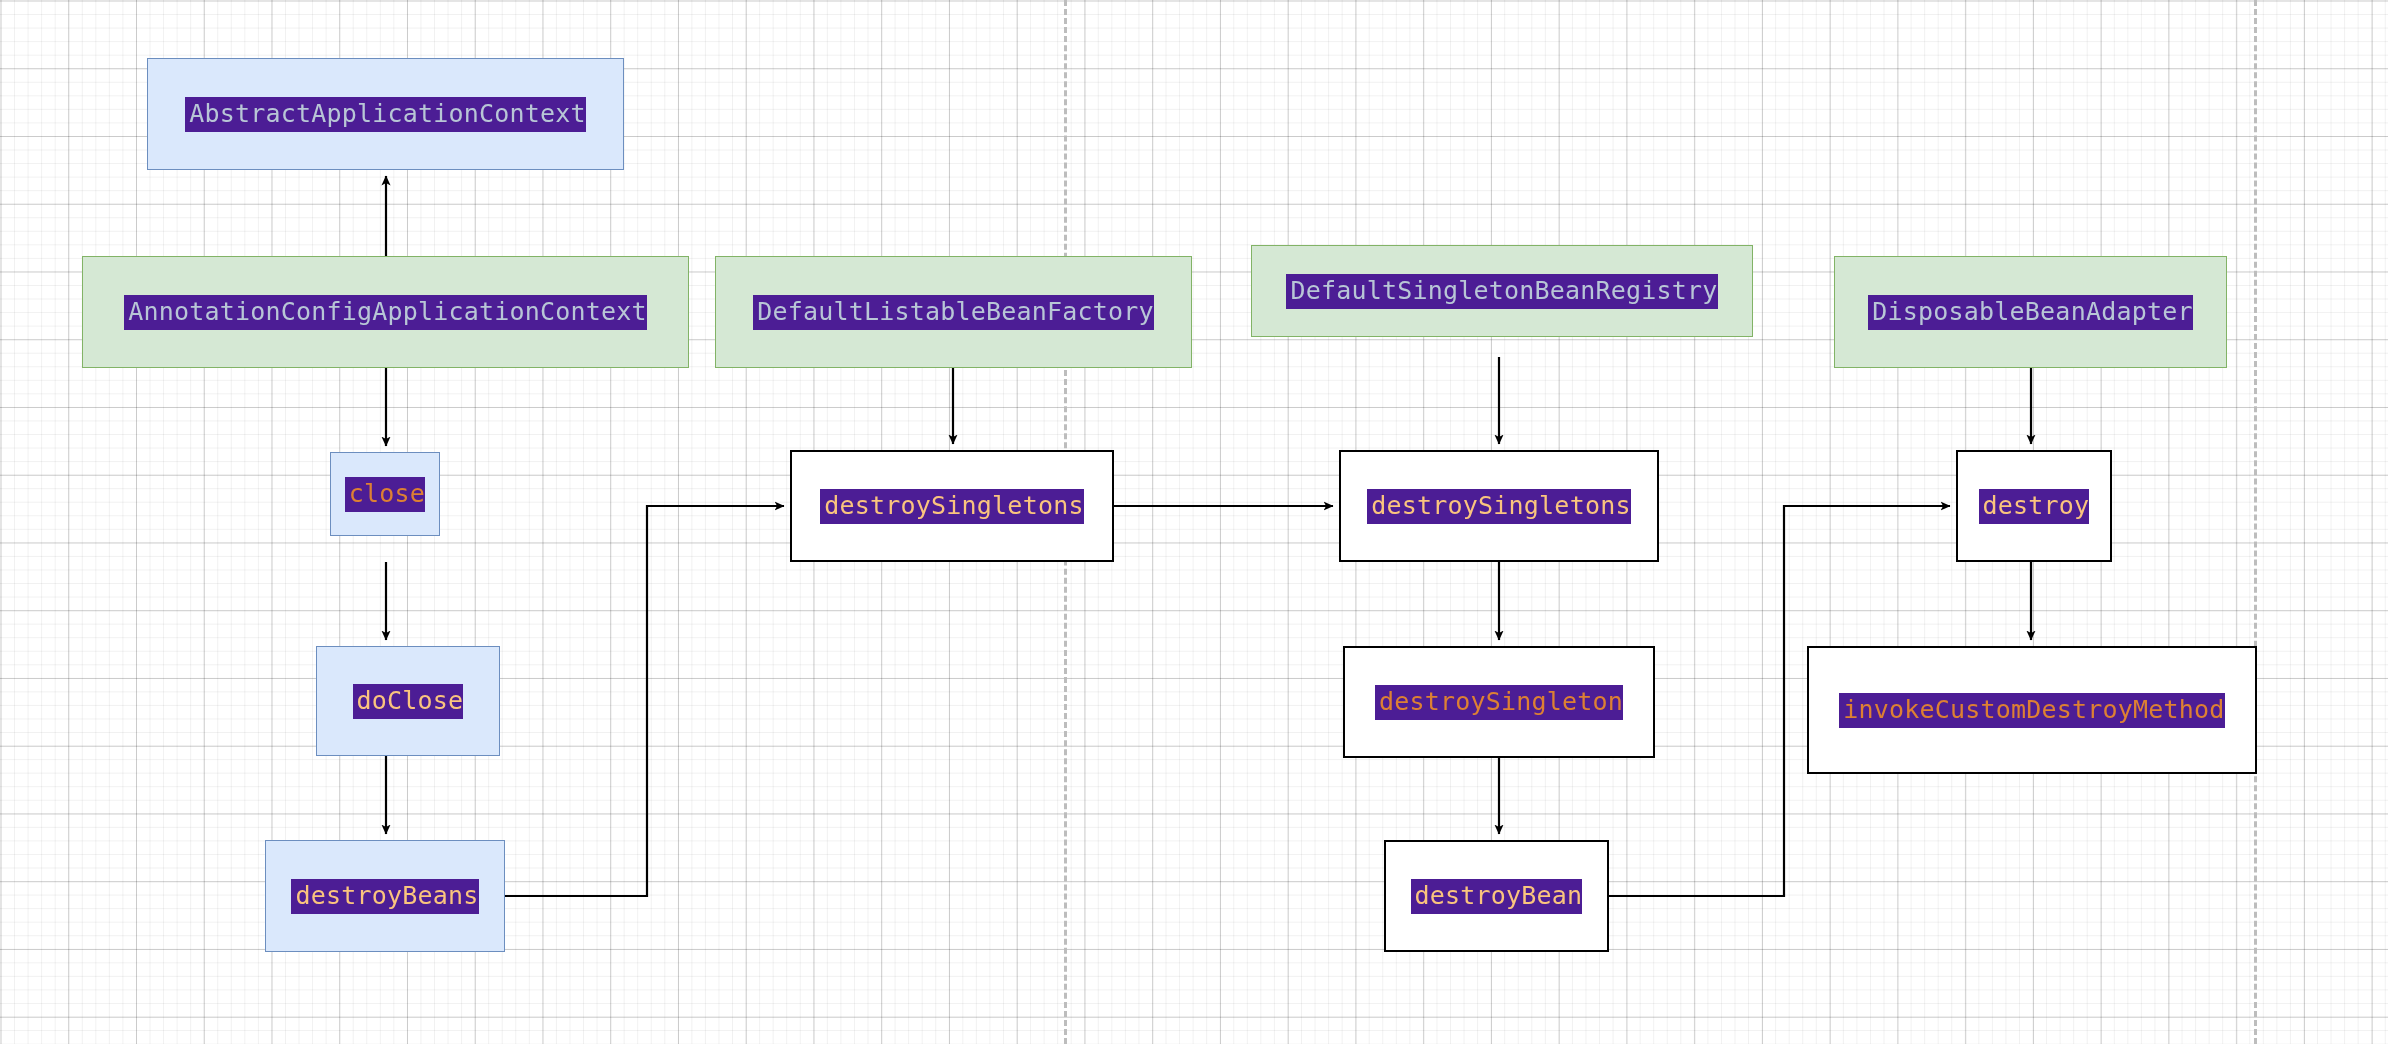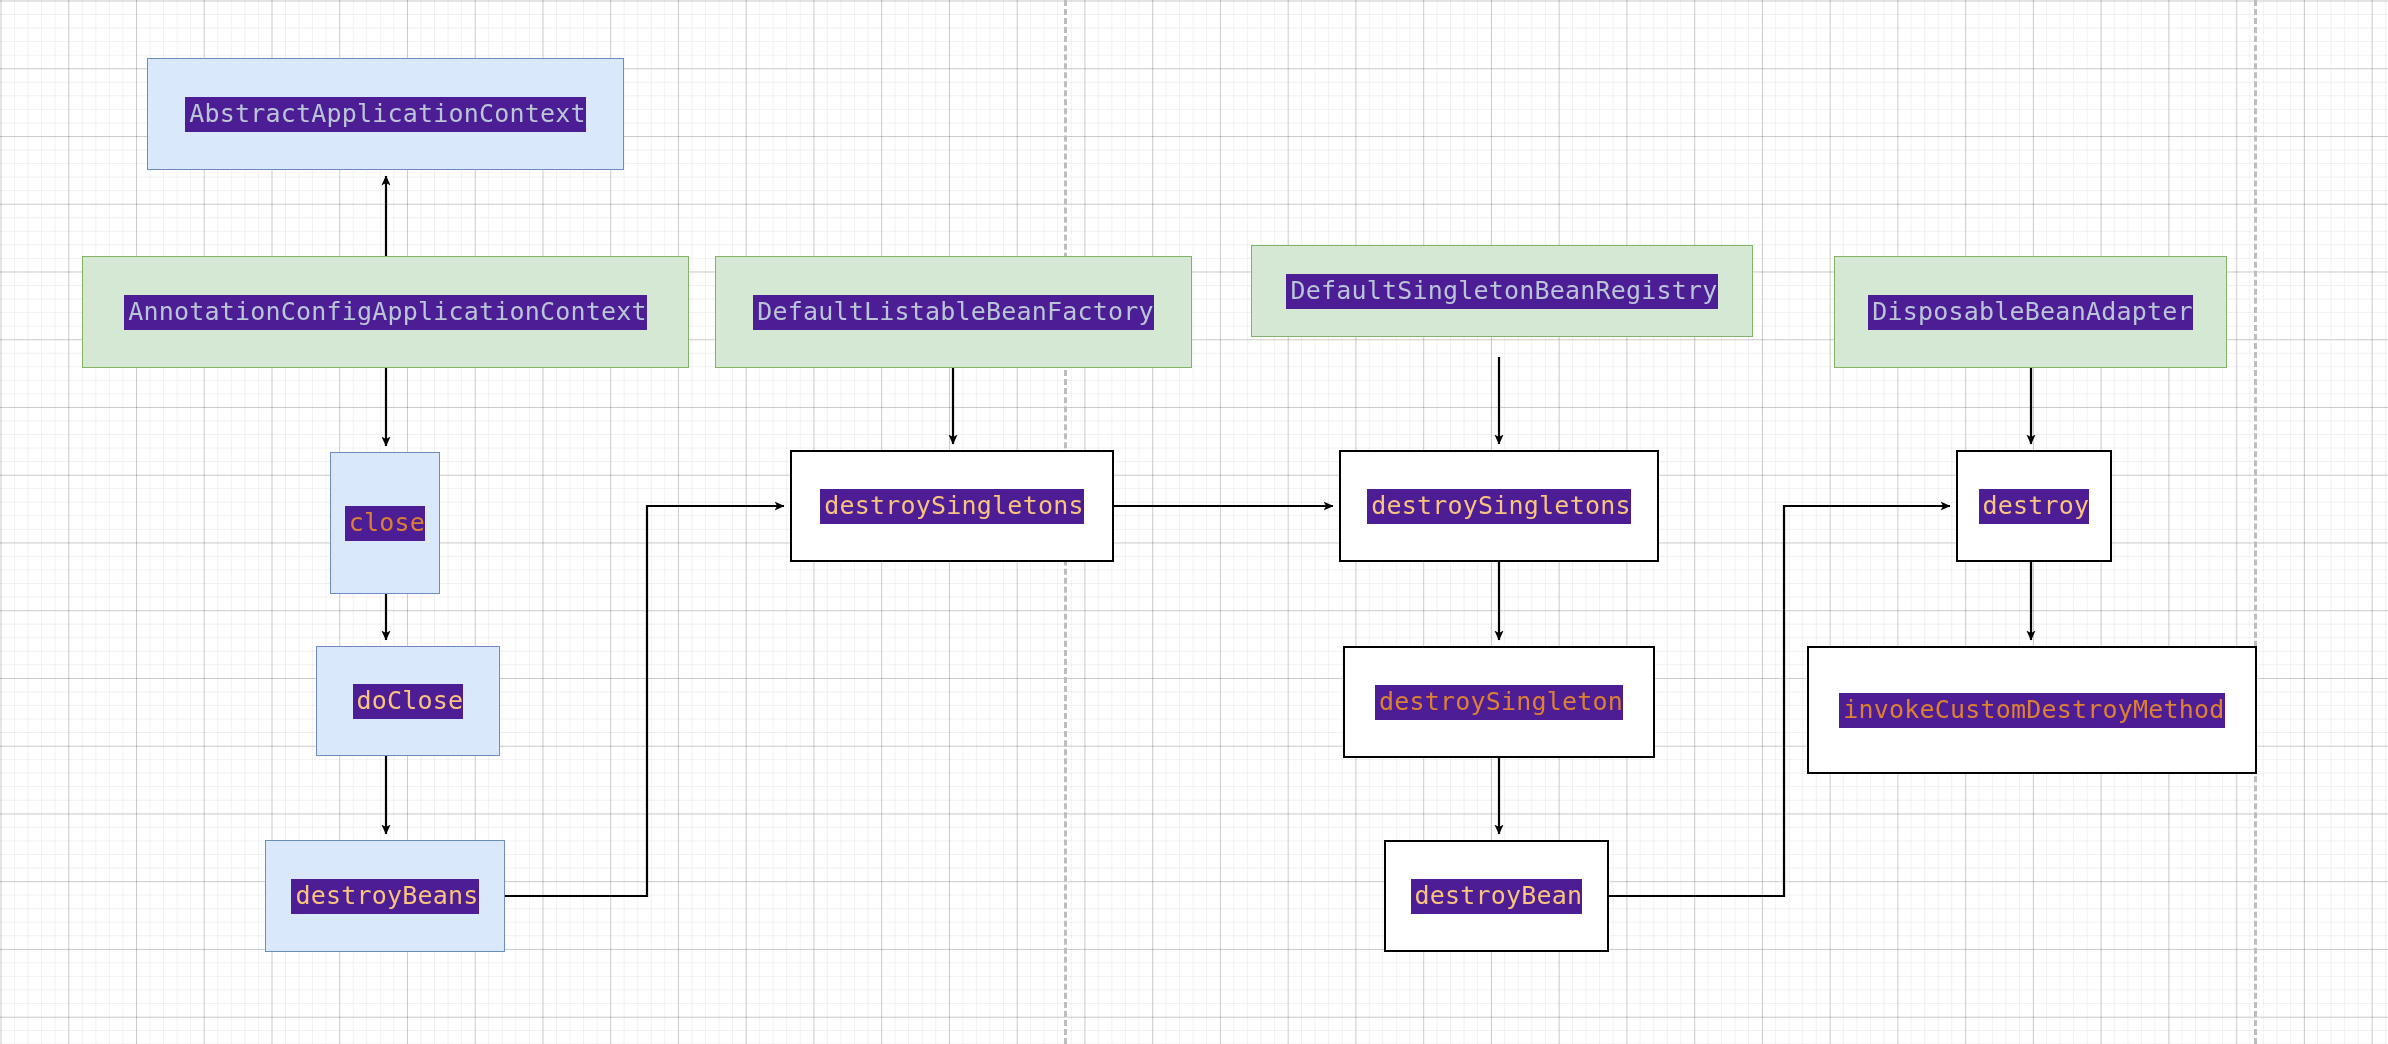--- a/index.html
+++ b/index.html
@@ -127,21 +127,21 @@
       </div>
       <div class="node class-green" style="left: 715px; top: 256px; width: 477px; height: 112px;">
         <span class="code c-type">DefaultListableBeanFactory</span>
       </div>
       <div class="node class-green" style="left: 1251px; top: 245px; width: 502px; height: 92px;">
         <span class="code c-type">DefaultSingletonBeanRegistry</span>
       </div>
       <div class="node class-green" style="left: 1834px; top: 256px; width: 393px; height: 112px;">
         <span class="code c-type">DisposableBeanAdapter</span>
       </div>
-      <div class="node method-blue" style="left: 330px; top: 452px; width: 110px; height: 142px; justify-content: center;">
+      <div class="node method-blue" style="left: 330px; top: 452px; width: 110px; height: 84px; justify-content: center;">
         <span class="code c-call">close</span>
       </div>
       <div class="node method-blue" style="left: 316px; top: 646px; width: 184px; height: 110px;">
         <span class="code c-method">doClose</span>
       </div>
       <div class="node method-blue" style="left: 265px; top: 840px; width: 240px; height: 112px;">
         <span class="code c-method">destroyBeans</span>
       </div>
       <div class="node method-white" style="left: 790px; top: 450px; width: 324px; height: 112px;">
         <span class="code c-method">destroySingletons</span>

